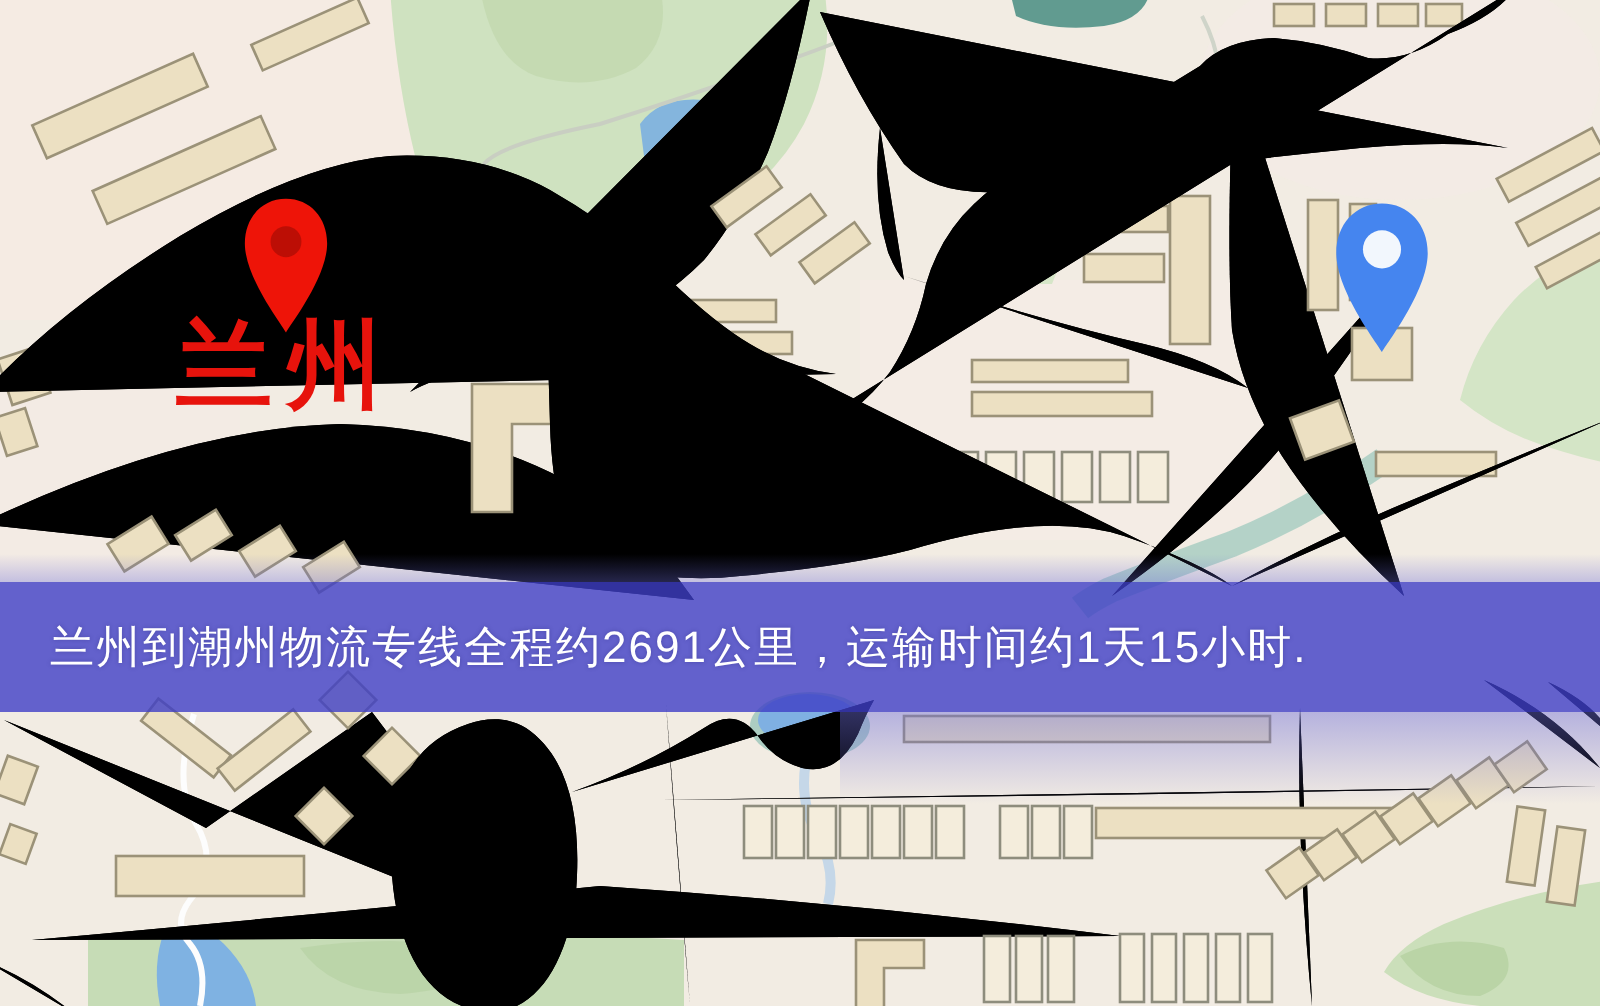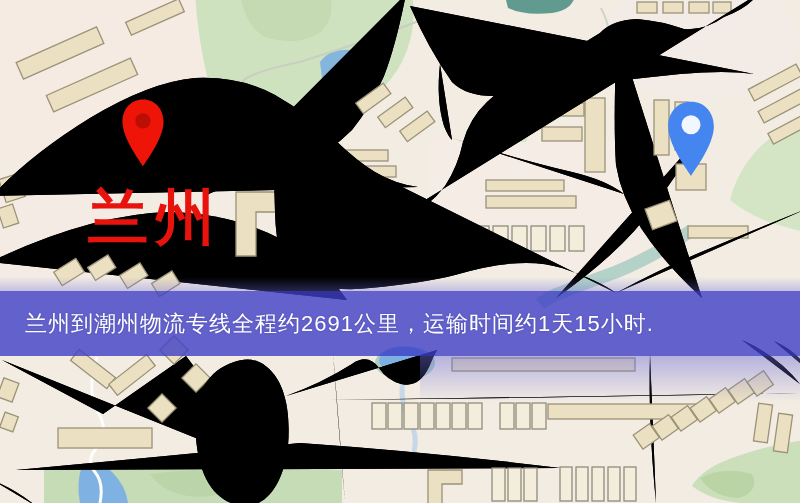--- a/index.html
+++ b/index.html
@@ -4,21 +4,21 @@
 <style>
   html,body{margin:0;padding:0;}
   body{font-family:"Liberation Sans","DejaVu Sans",sans-serif;}
   .stage{position:relative;width:800px;height:503px;overflow:hidden;background:#f2ece3;}
   .map-svg{position:absolute;left:0;top:0;}
   .bld rect,.bld path{fill:#ece0c2;stroke:#9b9278;stroke-width:1.3;}
   .bld .lighter{fill:#f4eddc;stroke:#8e8d7d;}
 
   .pin{position:absolute;}
   .marker-label{position:absolute;font-weight:700;line-height:1;white-space:nowrap;}
-  .label-origin{left:88px;top:188px;font-size:60px;letter-spacing:7px;color:#e7130c;}
+  .label-origin{left:88px;top:160px;font-size:48px;letter-spacing:7px;color:#e7130c;}
   .label-dest{left:643px;top:178px;font-size:44px;letter-spacing:5px;color:#2a2ce0;}
 
   .banner{position:absolute;left:0;top:291px;width:800px;height:65px;
           background:rgba(62,63,198,0.80);display:flex;align-items:center;}
   .banner-text{color:#ffffff;font-size:22px;letter-spacing:1px;padding-left:25px;white-space:nowrap;
                text-shadow:0 0 2px rgba(40,40,120,.4);}
   .banner-fade-top{position:absolute;left:0;top:277px;width:800px;height:14px;
         background:linear-gradient(0deg, rgba(108,108,216,.35), rgba(108,108,216,0));}
   .banner-fade-bottom{position:absolute;left:420px;top:356px;width:380px;height:46px;
         background:linear-gradient(180deg, rgba(108,108,216,.45), rgba(108,108,216,0));}

